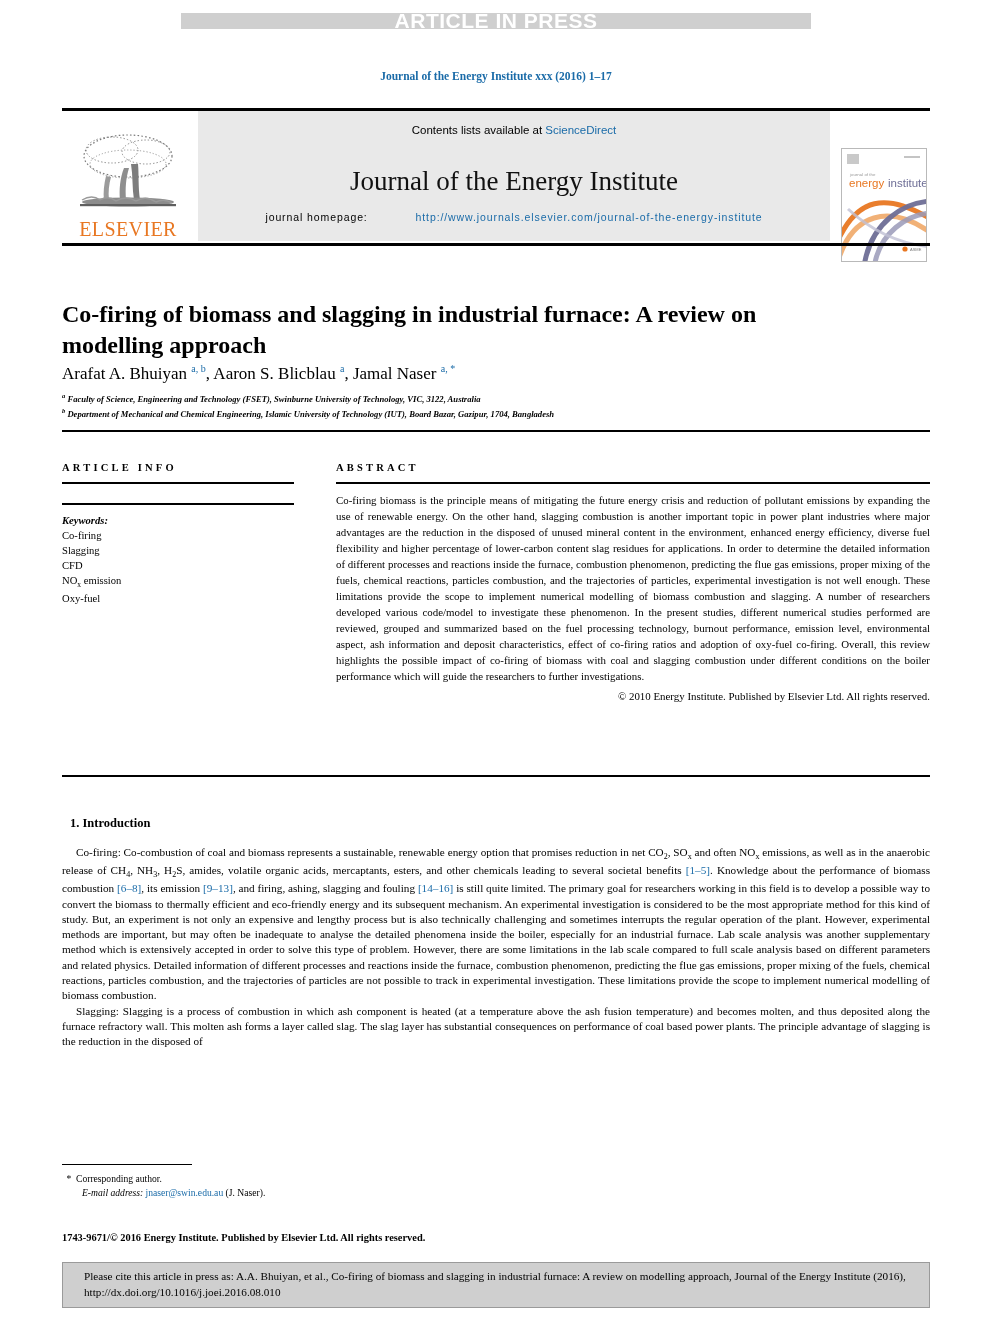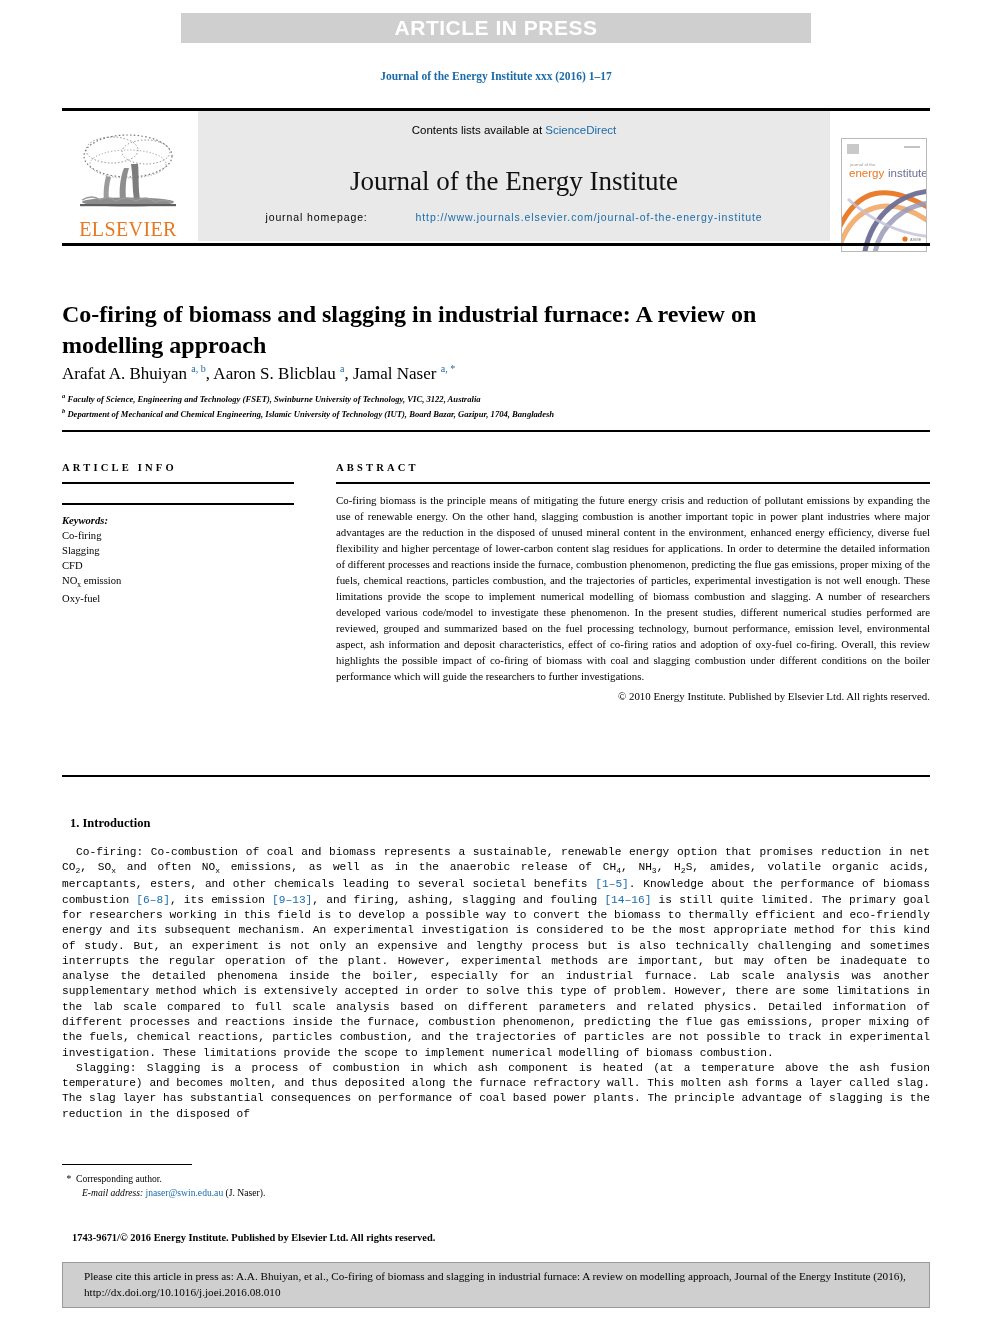--- a/index.html
+++ b/index.html
@@ -15,21 +15,21 @@
     position: relative;
     overflow: hidden;
   }
 
   
   .press-banner {
     position: absolute;
     left: 181px;
     top: 13px;
     width: 630px;
-    height: 30px;
+    height: 16px;
     background: #cfcfcf;
     display: flex;
     align-items: center;
     justify-content: center;
   }
   .press-banner .label {
     font-family: "Liberation Sans", sans-serif;
     font-weight: bold;
     font-size: 21px;
     letter-spacing: 0.5px;
@@ -119,21 +119,21 @@
     color: #000;
   }
   .homepage-line .url {
     color: #1a6ba8;
     padding-left: 44px;
   }
   .journal-cover {
     flex: 0 0 92px;
     width: 92px;
     display: flex;
-    align-items: center;
+    align-items: flex-start;
     justify-content: center;
     margin-top: 37px;
   }
   .cover-box {
     width: 84px;
     height: 112px;
     border: 1px solid #b9b9b9;
     background: #ffffff;
     position: relative;
     overflow: hidden;
@@ -273,21 +273,20 @@
     left: 62px;
     top: 845px;
     width: 868px;
     font-size: 11.2px;
     line-height: 1.365;
     text-align: justify;
   }
   .intro-body p {
     margin: 0;
     text-indent: 14px;
-    font-family: Liberation Mono, monospace;
   }
   .ref {
     color: #1a6ba8;
   }
 
   
   .foot-rule {
     position: absolute;
     left: 62px;
     top: 1164px;
@@ -321,21 +320,21 @@
   .doi-line {
     position: absolute;
     left: 62px;
     top: 1218px;
     font-size: 10px;
     color: #1a6ba8;
     margin-top: 48px;
   }
   .issn-line {
     position: absolute;
-    left: 72px;
+    left: 62px;
     top: 1232px;
     font-size: 10.4px;
     font-weight: bold;
     text-align: center;
   }
 
   
   .cite-box {
     position: absolute;
     left: 62px;

